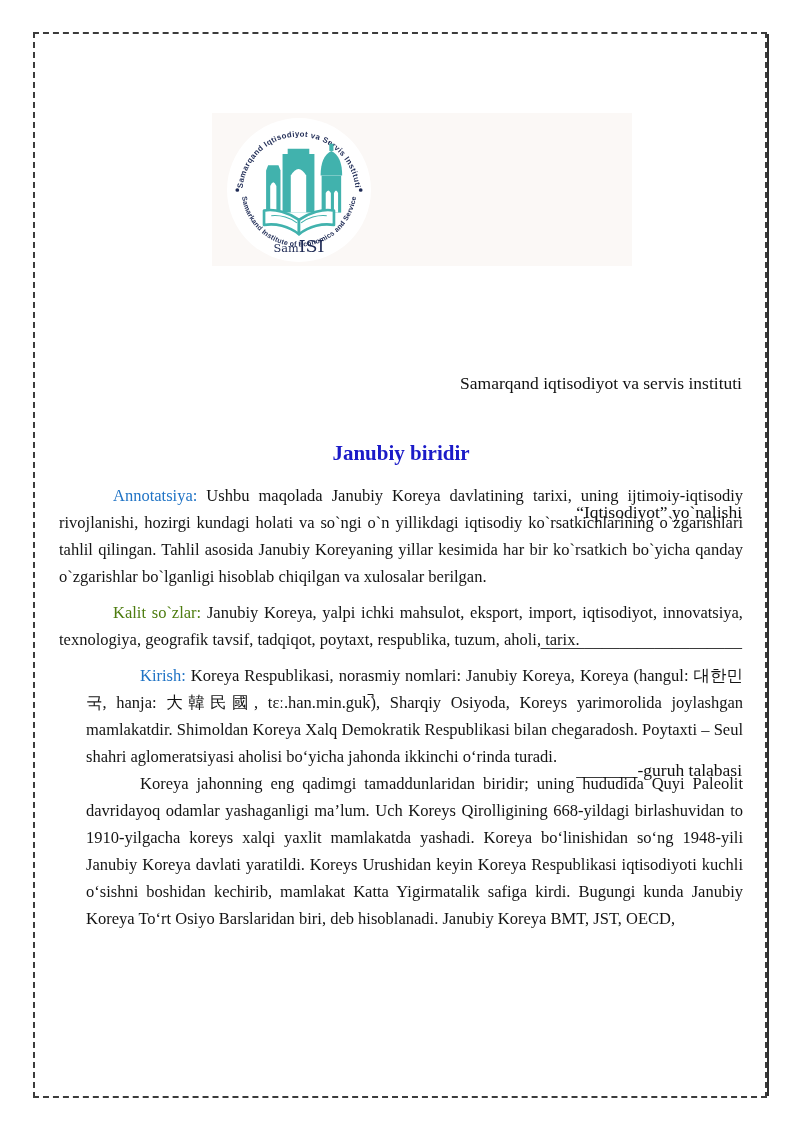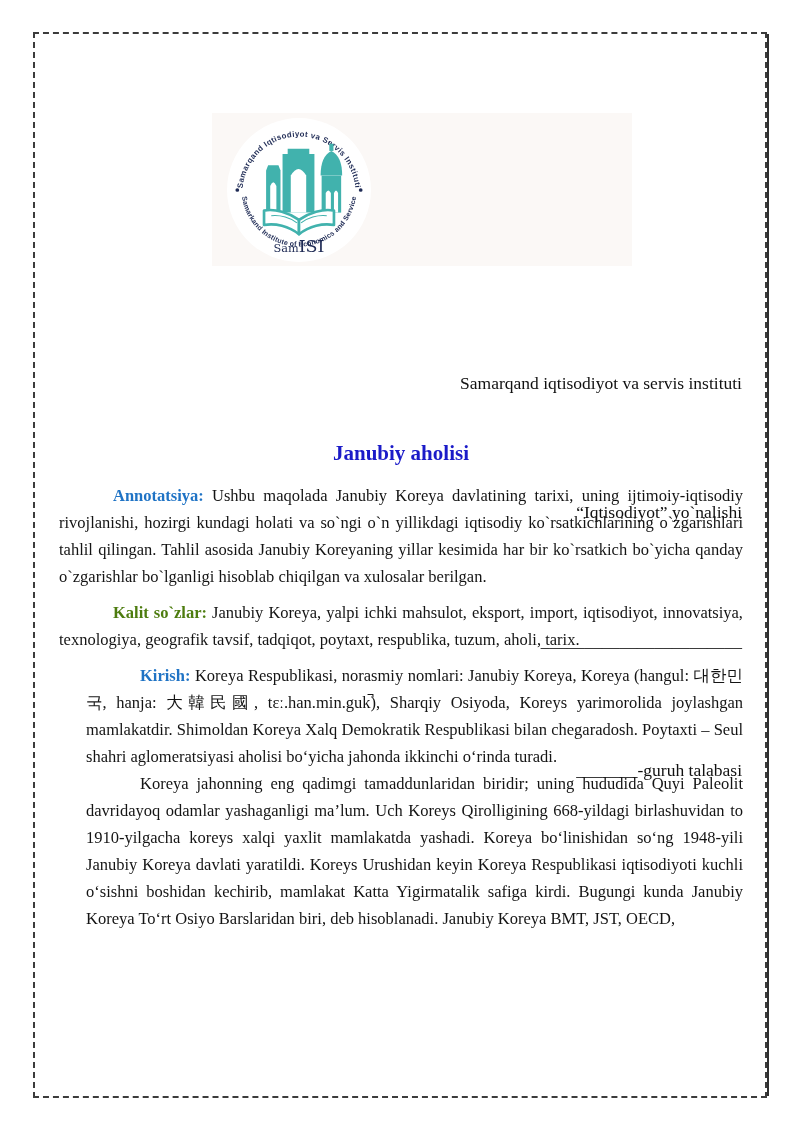--- a/index.html
+++ b/index.html
@@ -50,21 +50,21 @@
     margin-bottom: 14px;
   }
   .article p {
     text-align: justify;
     font-size: 16.5px;
     line-height: 27px;
     text-indent: 54px;
     margin-bottom: 9px;
   }
   .article p.tight { margin-bottom: 0; margin-left: 27px; }
-  .para-label { font-weight: bold; }
+  .para-label { font-weight: normal; }
 </style>
 </head>
 <body>
 
 <div class="page-border">
   <div class="right-shadow"></div>
 </div>
 
 <div class="logo-banner">
   <svg class="seal" viewBox="0 0 142 142" xmlns="http://www.w3.org/2000/svg">
@@ -112,21 +112,21 @@
 </div>
 
 <div class="author-block">
   <div>Samarqand iqtisodiyot va servis instituti</div>
   <div>“Iqtisodiyot” yo`nalishi</div>
   <div>_______________________</div>
   <div>_______-guruh talabasi</div>
 </div>
 
 <div class="article">
-  <div class="article-title" style="color: rgb(27, 27, 200);">Janubiy aholisi</div>
+  <div class="article-title" style="color: rgb(27, 27, 200);">Janubiy biridir</div>
 
   <p><span class="para-label" style="color: rgb(31, 115, 197);">Annotatsiya:</span><span> Ushbu maqolada Janubiy Koreya davlatining tarixi, uning ijtimoiy-iqtisodiy rivojlanishi,  hozirgi kundagi holati va so`ngi o`n yillikdagi iqtisodiy ko`rsatkichlarining o`zgarishlari tahlil qilingan. Tahlil asosida Janubiy Koreyaning yillar kesimida har bir ko`rsatkich bo`yicha qanday o`zgarishlar bo`lganligi hisoblab chiqilgan va xulosalar berilgan.</span></p>
 
   <p><span class="para-label" style="color: #4d7c0f;">Kalit so`zlar:</span><span> Janubiy Koreya, yalpi ichki mahsulot, eksport, import, iqtisodiyot, innovatsiya, texnologiya, geografik tavsif, tadqiqot, poytaxt, respublika, tuzum, aholi, tarix.</span></p>
 
   <p class="tight"><span class="para-label" style="color: rgb(31, 115, 197);">Kirish:</span><span> Koreya Respublikasi, norasmiy nomlari: Janubiy Koreya, Koreya (hangul: 대한민국, hanja: 大韓民國, tɛː.han.min.guk̚),  Sharqiy Osiyoda, Koreys yarimorolida joylashgan mamlakatdir. Shimoldan Koreya Xalq Demokratik Respublikasi bilan chegaradosh. Poytaxti – Seul shahri aglomeratsiyasi aholisi boʻyicha jahonda ikkinchi oʻrinda turadi.</span></p>
 
   <p class="tight"><span>Koreya jahonning eng qadimgi tamaddunlaridan biridir; uning hududida Quyi Paleolit davridayoq odamlar yashaganligi ma’lum. Uch Koreys Qirolligining 668-yildagi birlashuvidan to 1910-yilgacha koreys xalqi yaxlit mamlakatda yashadi. Koreya boʻlinishidan soʻng 1948-yili Janubiy Koreya davlati yaratildi. Koreys Urushidan keyin Koreya Respublikasi iqtisodiyoti kuchli oʻsishni boshidan kechirib, mamlakat Katta Yigirmatalik safiga kirdi. Bugungi kunda Janubiy Koreya Toʻrt Osiyo Barslaridan biri, deb hisoblanadi. Janubiy Koreya BMT, JST, OECD,</span></p>
 </div>
 

